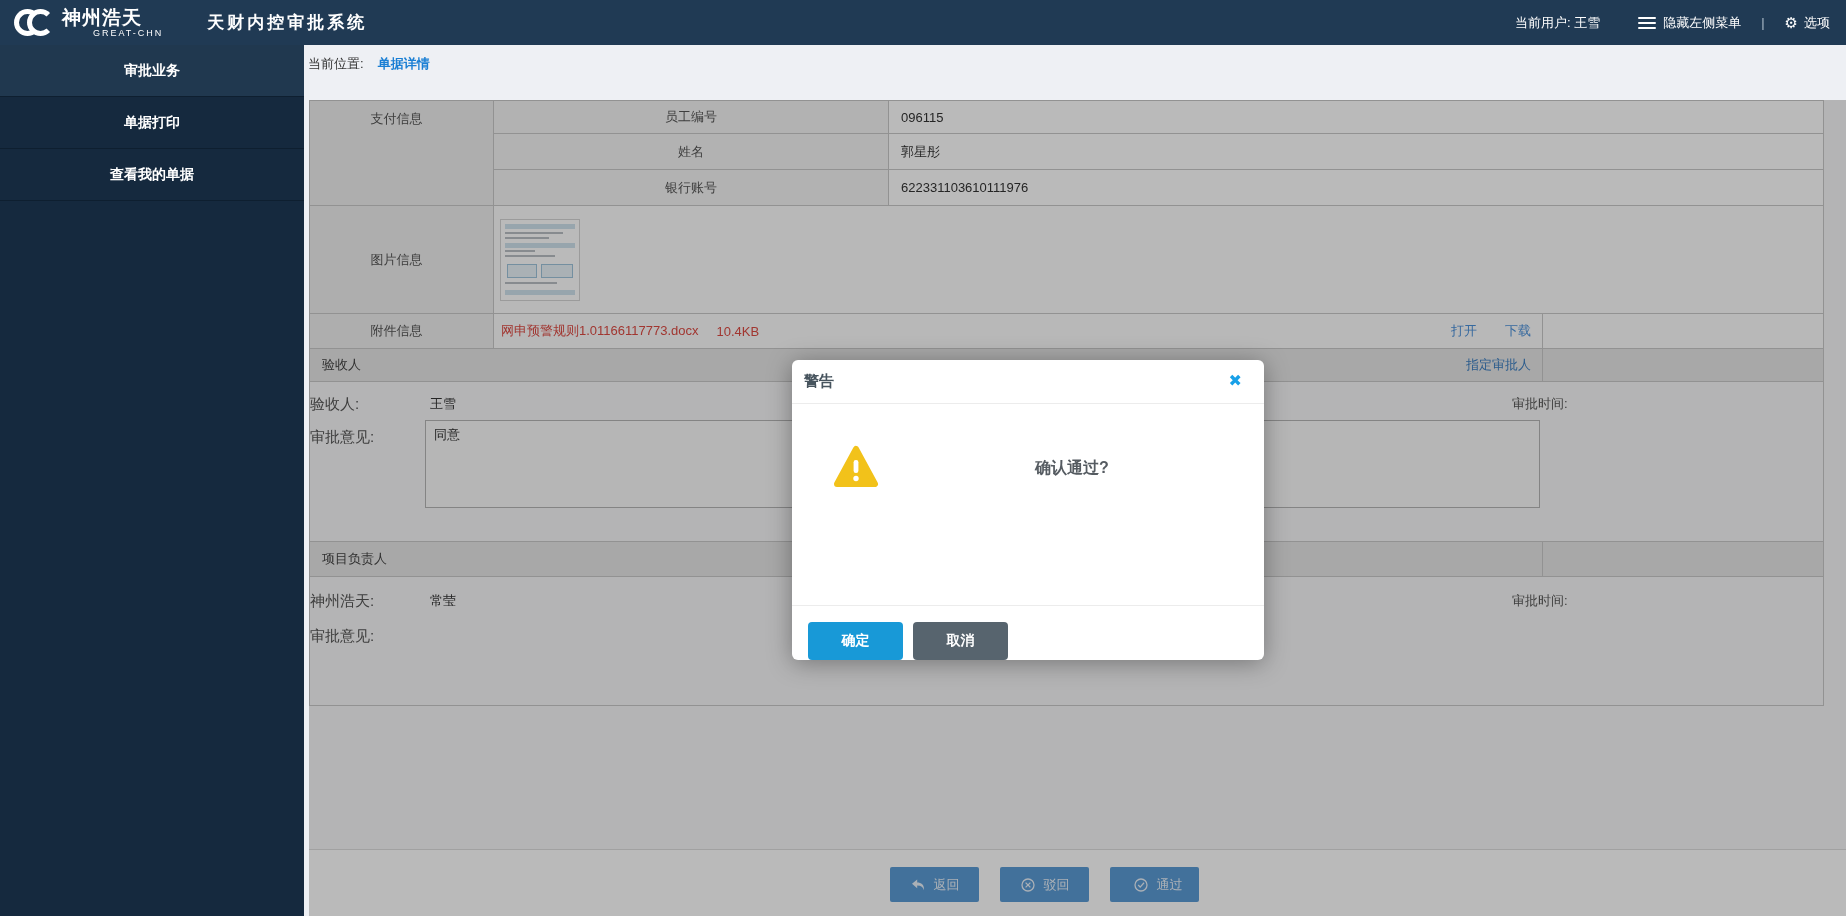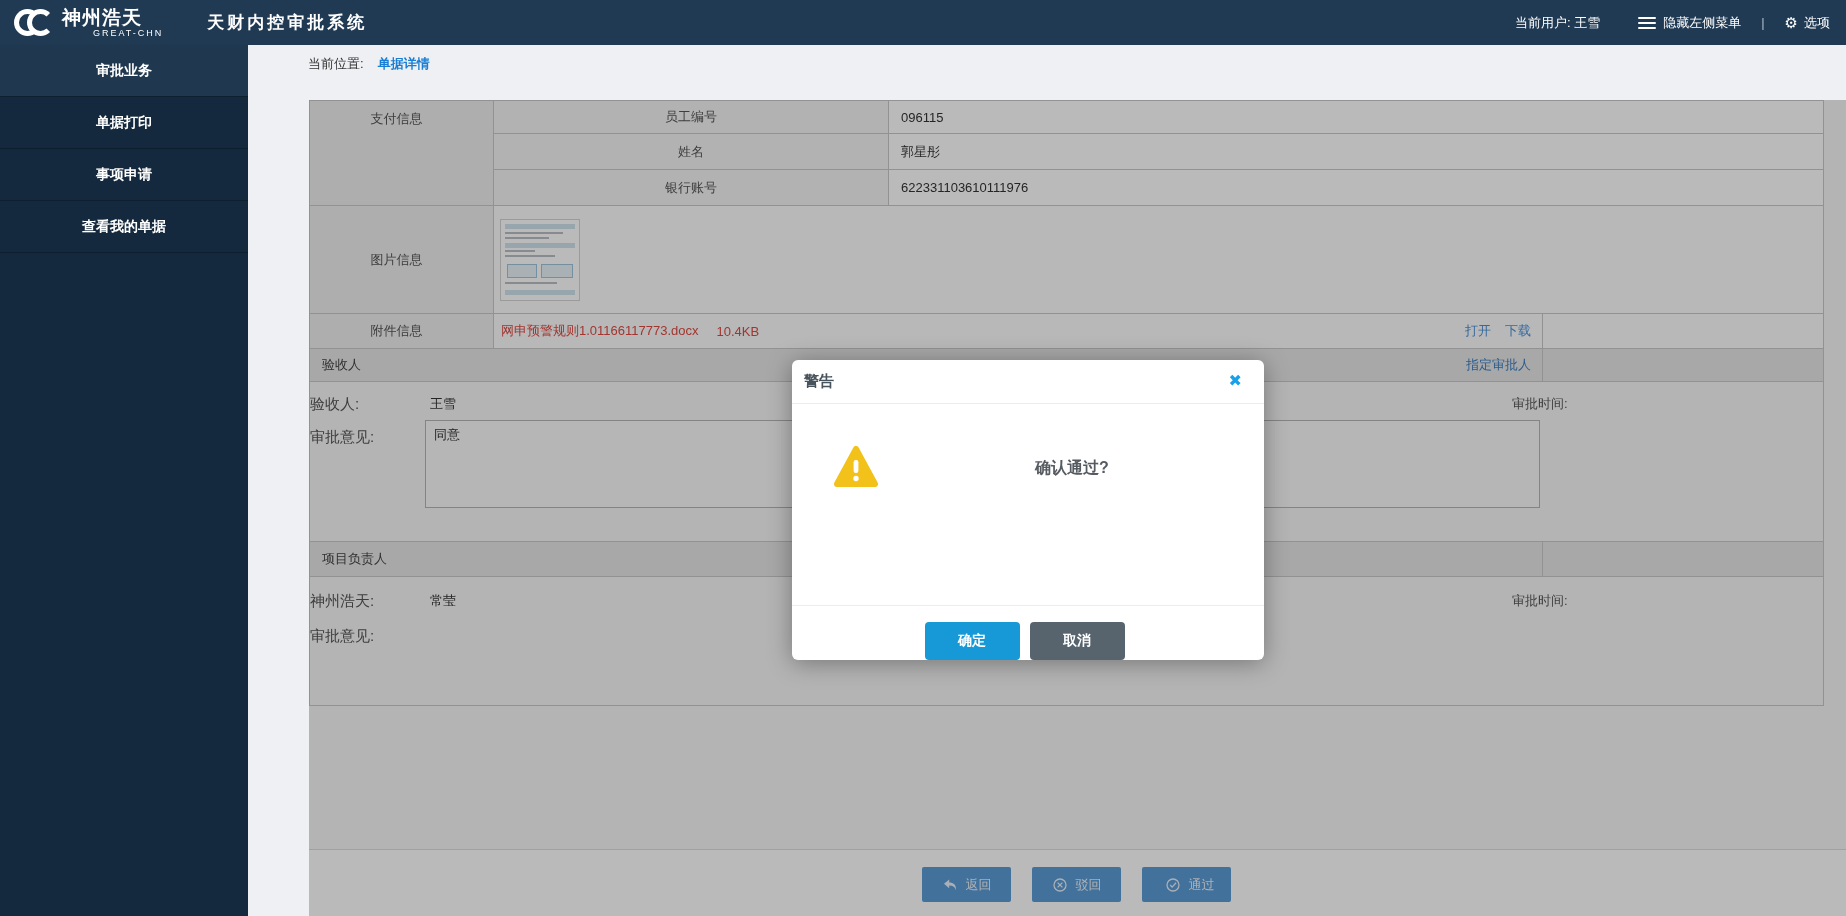--- a/index.html
+++ b/index.html
@@ -20,21 +20,21 @@
   .topbar-right{margin-left:auto;display:flex;align-items:center;margin-right:16px;font-size:13px;gap:14px;}
   .current-user{margin-right:24px;}
   .menu-toggle{display:flex;align-items:center;gap:7px;cursor:pointer;}
   .hamburger{display:inline-block;width:18px;}
   .hamburger i{display:block;height:2px;background:#fff;margin:3px 0;border-radius:1px;}
   .top-divider{color:#aebdcb;margin:0 6px;}
   .options{display:flex;align-items:center;gap:6px;cursor:pointer;}
   .gear{font-size:15px;line-height:1;}
 
   
-  .sidebar{position:absolute;left:0;top:45px;width:248px;height:871px;background:var(--sidebar-bg);z-index:5;}
+  .sidebar{position:absolute;left:0;top:45px;width:304px;height:871px;background:var(--sidebar-bg);z-index:5;}
   .side-item{height:51px;line-height:51px;text-align:center;color:#fff;font-size:14px;font-weight:bold;
              border-bottom:1px solid #0e1f30;cursor:pointer;}
   .side-item.active{background:#20384f;}
 
   
   .main{position:absolute;left:299px;top:45px;width:1732px;height:871px;background:#eef0f4;}
   .breadcrumb{height:38px;display:flex;align-items:center;padding-left:9px;font-size:13px;color:#333;}
   .crumb-link{color:#1a7fd4;font-weight:bold;margin-left:14px;text-decoration:none;cursor:pointer;}
 
   .panel{position:absolute;left:10px;top:55px;right:0;bottom:0;background:#f7f7f8;}
@@ -46,59 +46,59 @@
   td.fieldname{background:#f5f5f5;text-align:center;color:#555;}
   td.val{background:#fff;text-align:left;padding-left:12px;color:#333;}
   td.wide{background:#fcfcfd;padding:6px;}
   td.sechead{background:#e6e6e6;color:#444;padding-left:12px;}
   td.sechead .assign-link{float:right;margin-right:10px;color:#3d7fc1;cursor:pointer;}
   td.formarea{background:#f7f7f8;position:relative;padding:0;}
 
   .attach-line{display:flex;align-items:center;padding:0 10px 0 6px;}
   .attach-name{color:var(--danger-red);cursor:pointer;}
   .attach-size{color:var(--danger-red);margin-left:18px;}
-  .attach-links{margin-left:auto;display:flex;gap:14px;}
+  .attach-links{margin-left:auto;display:flex;gap:28px;}
   .file-link{color:#4a90d9;cursor:pointer;}
 
   
   .thumb{position:relative;width:78px;height:80px;background:#fff;border:1px solid #d5d5d5;cursor:pointer;}
   .thumb .band{position:absolute;left:4px;right:4px;height:5px;background:#cfe2ee;}
   .thumb .line{position:absolute;left:4px;height:2px;background:#b9bfc4;}
   .thumb .box{position:absolute;height:12px;border:1px solid #9fc4dc;background:#eaf3f9;}
 
   .form-label{position:absolute;width:110px;text-align:left;color:#555;font-size:15px;}
   .form-value{position:absolute;color:#333;font-size:13px;}
   .time-label{position:absolute;left:1202px;color:#555;font-size:13px;}
   .opinion-box{position:absolute;left:115px;top:38px;width:1115px;height:88px;background:#fafafa;
                border:1px solid #b5b5b5;font-size:13px;color:#333;padding:5px 8px;resize:none;
                font-family:"Liberation Sans","DejaVu Sans",sans-serif;box-sizing:border-box;}
 
   
   .footer-bar{position:absolute;left:0;right:0;bottom:0;height:66px;background:#fff;border-top:1px solid #ddd;}
   .action-btn{position:absolute;top:17px;width:89px;height:35px;background:var(--btn-blue);border:none;
               border-radius:2px;color:#eaf2fa;font-size:13px;display:flex;align-items:center;
-              justify-content:center;gap:8px;cursor:pointer;font-family:inherit;margin-left:32px;}
+              justify-content:center;gap:8px;cursor:pointer;font-family:inherit;}
   .action-btn svg{width:16px;height:16px;}
 
   
   .dim-overlay{position:absolute;left:309px;top:100px;width:1537px;height:816px;
                background:rgba(0,0,0,0.27);z-index:10;}
 
   
   .modal{position:absolute;left:792px;top:360px;width:472px;height:300px;background:#fff;
          border-radius:6px;box-shadow:0 3px 24px rgba(0,0,0,0.35);z-index:20;display:flex;flex-direction:column;}
   .modal-header{height:48px;border-bottom:1px solid #ececec;display:flex;align-items:center;position:relative;}
   .modal-title{margin-left:12px;font-size:15px;font-weight:bold;color:#47545e;}
   .modal-close{position:absolute;right:22px;top:13px;color:#18a0e8;font-size:16px;font-weight:bold;
                cursor:pointer;line-height:1;}
   .modal-body{height:179px;display:flex;align-items:flex-start;padding-top:40px;box-sizing:content-box;}
   .warn-icon{margin-left:40px;width:48px;height:48px;flex:none;}
   .modal-message{flex:1;text-align:center;font-size:16px;font-weight:bold;color:#555b61;line-height:48px;}
-  .modal-footer{border-top:1px solid #ececec;flex:1;display:flex;justify-content:center;
-                align-items:flex-start;padding:16px 12px 0 5px;gap:10px;}
+  .modal-footer{border-top:1px solid #ececec;flex:1;display:flex;justify-content:flex-start;
+                align-items:flex-start;padding:16px 12px 0 16px;gap:10px;}
   .modal-btn{width:95px;height:38px;border:none;border-radius:4px;color:#fff;font-size:14px;
              font-weight:bold;cursor:pointer;font-family:inherit;}
   .btn-confirm{background:var(--accent-blue);}
   .btn-cancel{background:var(--cancel-gray);}
 </style>
 </head>
 <body>
 
 <div class="stage">
 
@@ -128,21 +128,20 @@
       <span class="options">
         <span class="gear">⚙</span>
         <span>选项</span>
       </span>
     </div>
   </div>
 
   <div class="sidebar">
     <div class="side-item active">审批业务</div>
     <div class="side-item">单据打印</div>
-    <div class="side-item">事项申请</div>
     <div class="side-item">查看我的单据</div>
   </div>
 
   <div class="main">
     <div class="breadcrumb">
       <span>当前位置:</span>
       <span class="crumb-link">单据详情</span>
     </div>
 
     <div class="panel">

